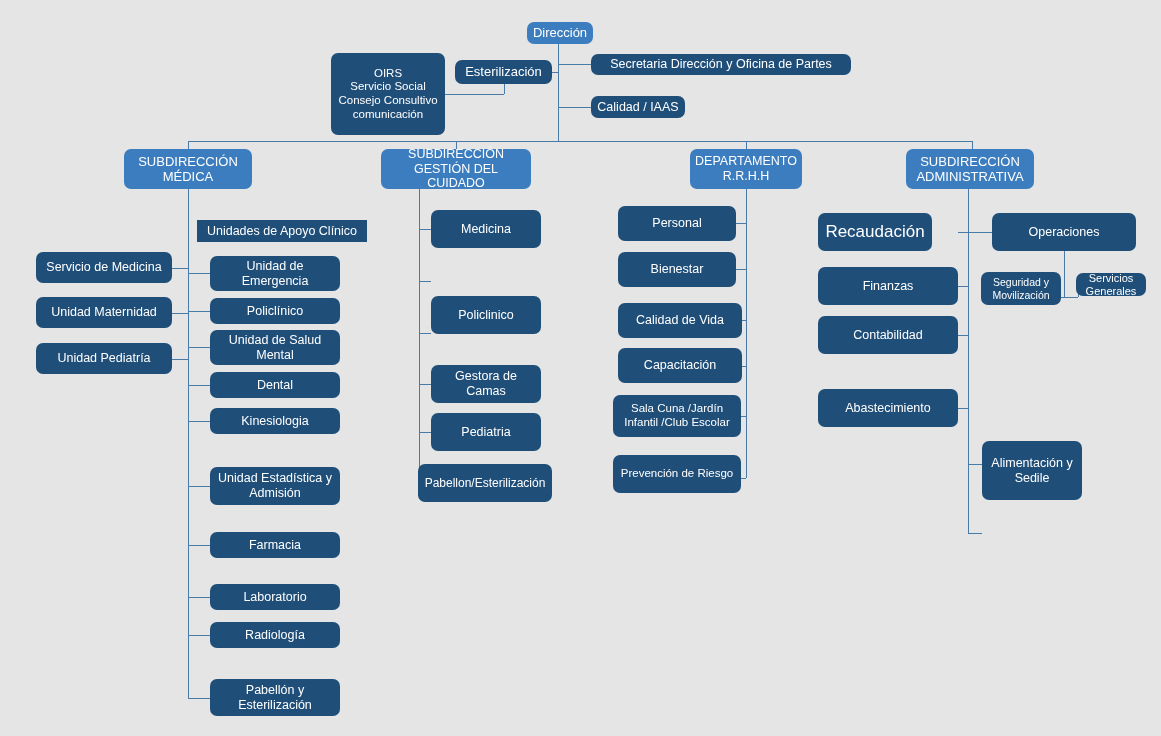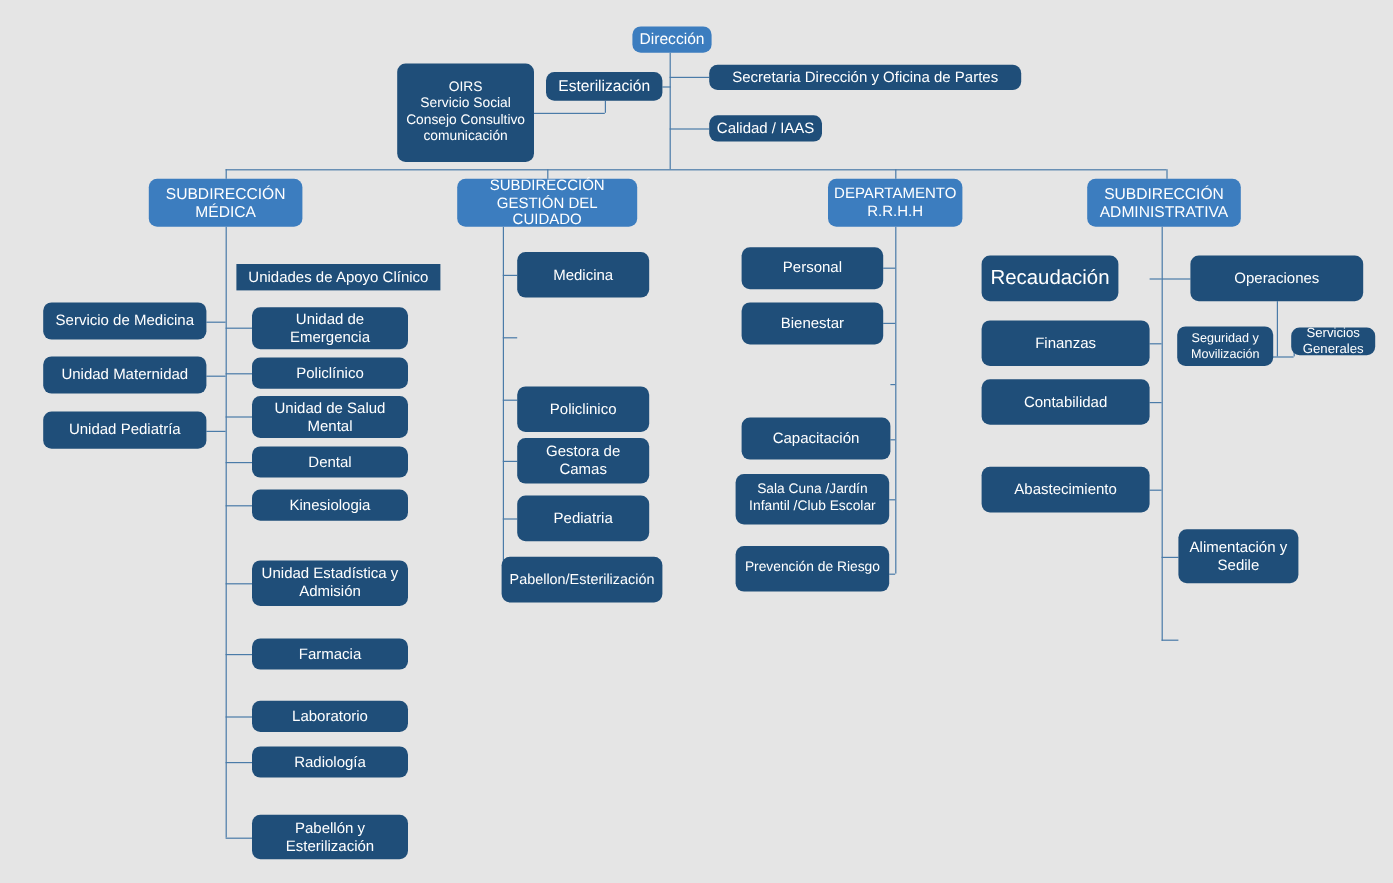--- a/index.html
+++ b/index.html
@@ -172,21 +172,21 @@
   </div>
   <div class="ln v" style="left:419px;top:189px;height:294px;"></div>
 
   <div class="node" style="left:431px;top:210px;width:110px;height:38px;font-size:12.5px;">
     <span class="lbl">Medicina</span>
   </div>
   <div class="ln h" style="left:419px;top:229px;width:12px;"></div>
 
   <div class="ln h" style="left:419px;top:281px;width:12px;"></div>
 
-  <div class="node" style="left:431px;top:322px;width:110px;height:38px;font-size:12.5px;">
+  <div class="node" style="left:431px;top:296px;width:110px;height:38px;font-size:12.5px;">
     <span class="lbl">Policlinico</span>
   </div>
   <div class="ln h" style="left:419px;top:333px;width:12px;"></div>
 
   <div class="node" style="left:431px;top:365px;width:110px;height:38px;font-size:12.5px;">
     <span class="lbl">Gestora de Camas</span>
   </div>
   <div class="ln h" style="left:419px;top:384px;width:12px;"></div>
 
   <div class="node" style="left:431px;top:413px;width:110px;height:38px;font-size:12.5px;">
@@ -207,20 +207,23 @@
   <div class="node" style="left:618px;top:206px;width:118px;height:35px;font-size:12.5px;">
     <span class="lbl">Personal</span>
   </div>
   <div class="ln h" style="left:736px;top:223px;width:10px;"></div>
 
   <div class="node" style="left:618px;top:252px;width:118px;height:35px;font-size:12.5px;">
     <span class="lbl">Bienestar</span>
   </div>
   <div class="ln h" style="left:736px;top:269px;width:10px;"></div>
 
+  <div class="node" style="left:618px;top:303px;width:124px;height:35px;font-size:12.5px;">
+    <span class="lbl">Calidad de Vida</span>
+  </div>
   <div class="ln h" style="left:742px;top:320px;width:4px;"></div>
 
   <div class="node" style="left:618px;top:348px;width:124px;height:35px;font-size:12.5px;">
     <span class="lbl">Capacitación</span>
   </div>
   <div class="ln h" style="left:742px;top:366px;width:4px;"></div>
 
   <div class="node" style="left:613px;top:395px;width:128px;height:42px;font-size:11.5px;">
     <span class="lbl">Sala Cuna /Jardín
 Infantil /Club Escolar</span>
@@ -270,21 +273,21 @@
 
   <div class="node" style="left:981px;top:272px;width:80px;height:33px;font-size:10.5px;">
     <span class="lbl">Seguridad y
 Movilización</span>
   </div>
   <div class="node" style="left:1076px;top:273px;width:70px;height:23px;font-size:11px;">
     <span class="lbl">Servicios
 Generales</span>
   </div>
 
-  <div class="node" style="left:982px;top:441px;width:100px;height:45px;font-size:12.5px;">
+  <div class="node" style="left:982px;top:441px;width:100px;height:59px;font-size:12.5px;">
     <span class="lbl">Alimentación y
 Sedile</span>
   </div>
   <div class="ln h" style="left:968px;top:464px;width:14px;"></div>
 
   <div class="ln h" style="left:968px;top:533px;width:14px;"></div>
 
 </div>
 
 </body></html>

